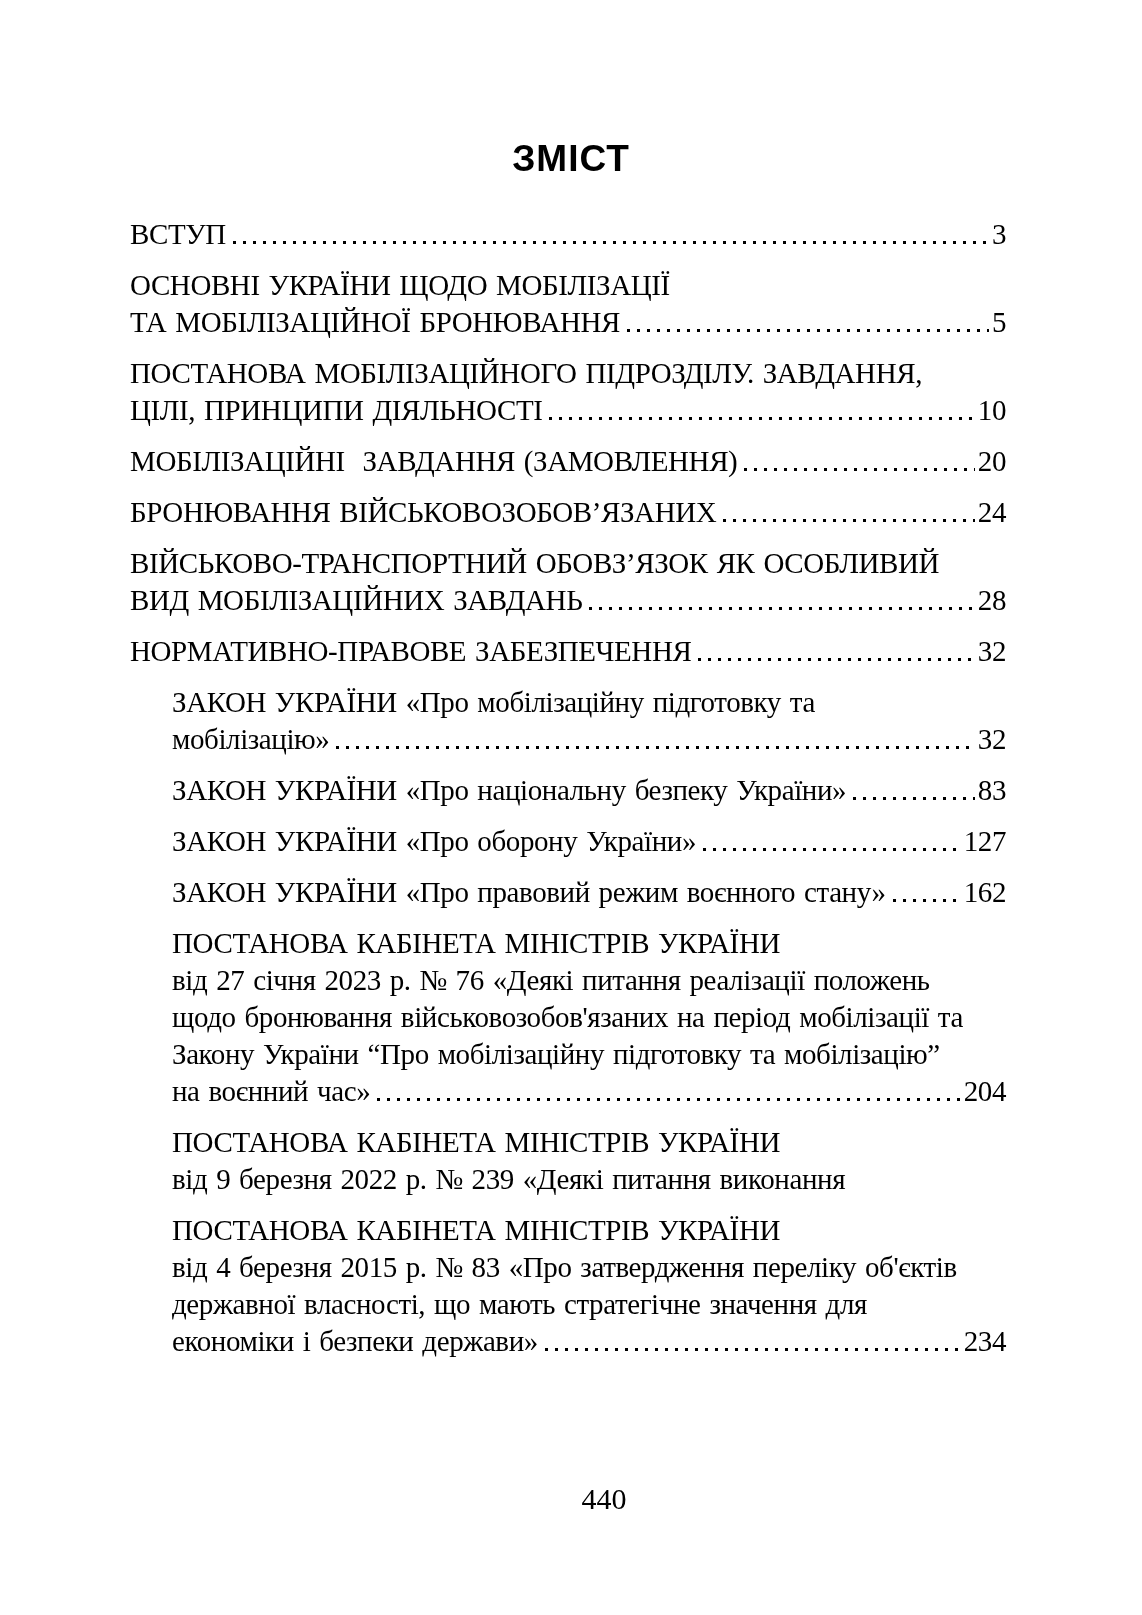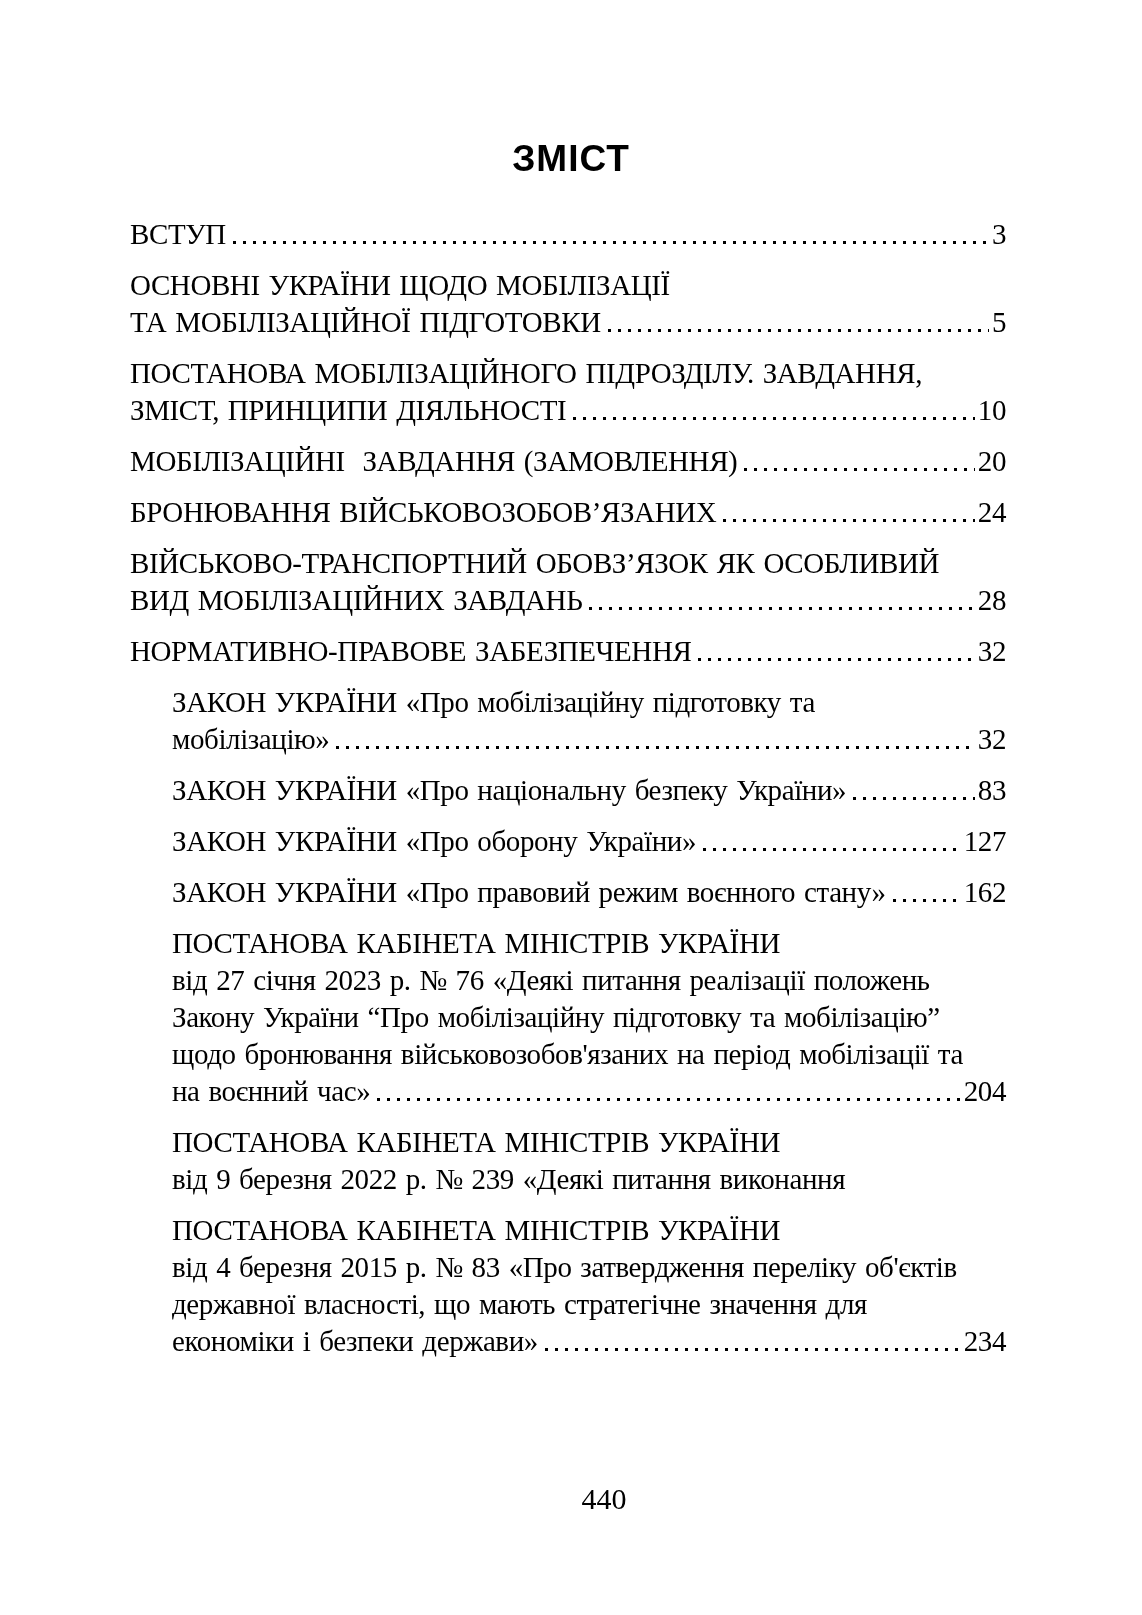--- a/index.html
+++ b/index.html
@@ -87,29 +87,29 @@
       <div class="toc-entry">
         <div class="toc-line last">
           <span class="toc-text">ВСТУП</span>
           <span class="dots"></span>
           <span class="pageno">3</span>
         </div>
       </div>
       <div class="toc-entry">
         <div class="toc-line"><span class="toc-text">ОСНОВНІ УКРАЇНИ ЩОДО МОБІЛІЗАЦІЇ</span></div>
         <div class="toc-line last">
-          <span class="toc-text">ТА МОБІЛІЗАЦІЙНОЇ ПІДГОТОВКИ</span>
+          <span class="toc-text">ТА МОБІЛІЗАЦІЙНОЇ БРОНЮВАННЯ</span>
           <span class="dots"></span>
           <span class="pageno">5</span>
         </div>
       </div>
       <div class="toc-entry">
         <div class="toc-line"><span class="toc-text">ПОСТАНОВА МОБІЛІЗАЦІЙНОГО ПІДРОЗДІЛУ. ЗАВДАННЯ,</span></div>
         <div class="toc-line last">
-          <span class="toc-text">ЗМІСТ, ПРИНЦИПИ ДІЯЛЬНОСТІ</span>
+          <span class="toc-text">ЦІЛІ, ПРИНЦИПИ ДІЯЛЬНОСТІ</span>
           <span class="dots"></span>
           <span class="pageno">10</span>
         </div>
       </div>
       <div class="toc-entry">
         <div class="toc-line last">
           <span class="toc-text">МОБІЛІЗАЦІЙНІ  ЗАВДАННЯ (ЗАМОВЛЕННЯ)</span>
           <span class="dots"></span>
           <span class="pageno">20</span>
         </div>
@@ -161,22 +161,22 @@
       <div class="toc-entry indent">
         <div class="toc-line last">
           <span class="toc-text">ЗАКОН УКРАЇНИ «Про правовий режим воєнного стану»</span>
           <span class="dots"></span>
           <span class="pageno">162</span>
         </div>
       </div>
       <div class="toc-entry indent">
         <div class="toc-line"><span class="toc-text">ПОСТАНОВА КАБІНЕТА МІНІСТРІВ УКРАЇНИ</span></div>
         <div class="toc-line"><span class="toc-text">від 27 січня 2023 р. № 76 «Деякі питання реалізації положень</span></div>
+        <div class="toc-line"><span class="toc-text">щодо бронювання військовозобов'язаних на період мобілізації та</span></div>
         <div class="toc-line"><span class="toc-text">Закону України “Про мобілізаційну підготовку та мобілізацію”</span></div>
-        <div class="toc-line"><span class="toc-text">щодо бронювання військовозобов'язаних на період мобілізації та</span></div>
         <div class="toc-line last">
           <span class="toc-text">на воєнний час»</span>
           <span class="dots"></span>
           <span class="pageno">204</span>
         </div>
       </div>
       <div class="toc-entry indent">
         <div class="toc-line"><span class="toc-text">ПОСТАНОВА КАБІНЕТА МІНІСТРІВ УКРАЇНИ</span></div>
         <div class="toc-line"><span class="toc-text">від 9 березня 2022 р. № 239 «Деякі питання виконання</span></div>
       </div>

